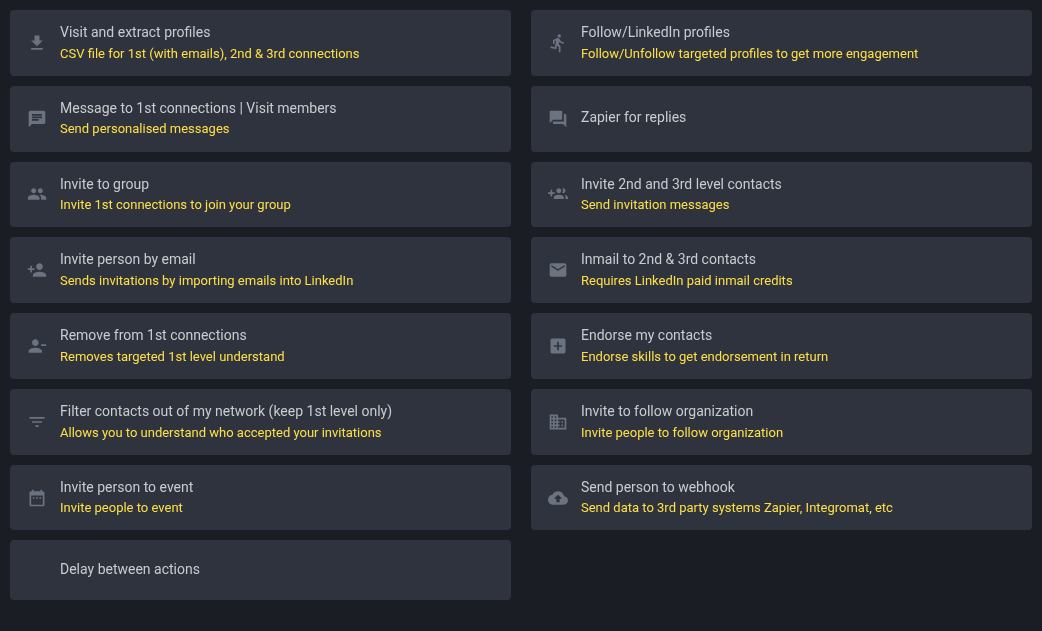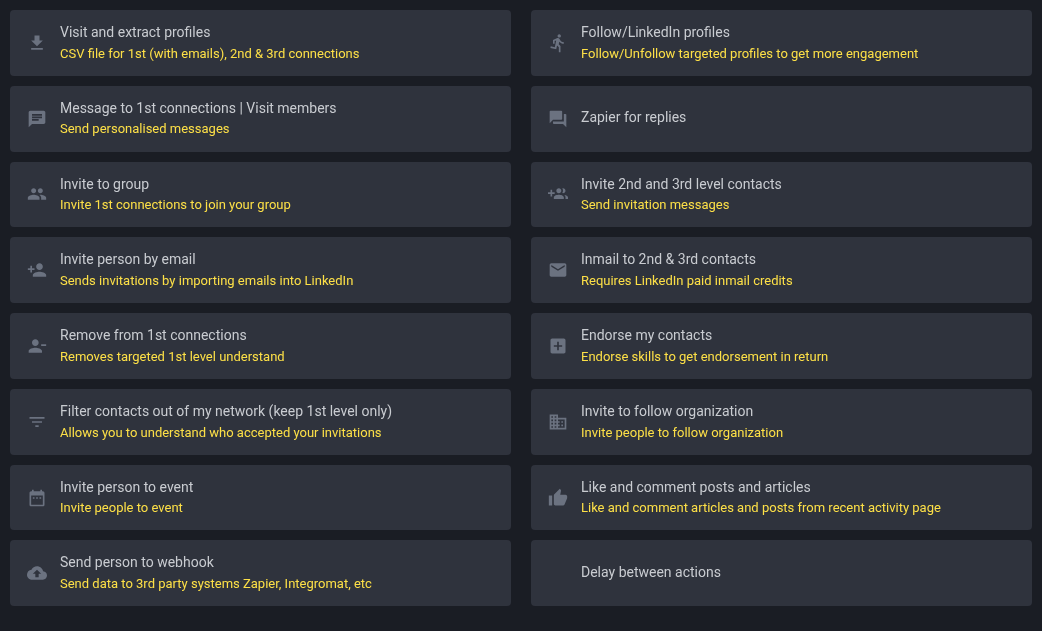--- a/index.html
+++ b/index.html
@@ -186,29 +186,20 @@
           <path d="M9 11H7v2h2v-2zm4 0h-2v2h2v-2zm4 0h-2v2h2v-2zm2-7h-1V2h-2v2H8V2H6v2H5c-1.11 0-1.99.9-1.99 2L3 20c0 1.1.89 2 2 2h14c1.1 0 2-.9 2-2V6c0-1.1-.9-2-2-2zm0 16H5V9h14v11z"></path>
         </svg>
     </span>
     <div class="card-title">Invite person to event</div>
     <div class="card-desc">Invite people to event</div>
   </div>
 
   <div class="card">
     <span class="icon">
       <svg viewBox="0 0 24 24">
-          <path d="M1 21h4V9H1v12zm22-11c0-1.1-.9-2-2-2h-6.31l.95-4.57.03-.32c0-.41-.17-.79-.44-1.06L14.17 1 7.59 7.59C7.22 7.95 7 8.45 7 9v10c0 1.1.9 2 2 2h9c.83 0 1.54-.5 1.84-1.22l3.02-7.05c.09-.23.14-.47.14-.73v-2z"></path>
-        </svg>
-    </span>
-    <div class="card-title">Like and comment posts and articles</div>
-    <div class="card-desc">Like and comment articles and posts from recent activity page</div>
-  </div>
-  <div class="card">
-    <span class="icon">
-      <svg viewBox="0 0 24 24">
           <path d="M19.35 10.04C18.67 6.59 15.64 4 12 4 9.11 4 6.6 5.64 5.35 8.04 2.34 8.36 0 10.91 0 14c0 3.31 2.69 6 6 6h13c2.76 0 5-2.24 5-5 0-2.64-2.05-4.78-4.65-4.96zM14 13v4h-4v-4H7l5-5 5 5h-3z"></path>
         </svg>
     </span>
     <div class="card-title">Send person to webhook</div>
     <div class="card-desc">Send data to 3rd party systems Zapier, Integromat, etc</div>
   </div>
 
   <div class="card">
 
     <div class="card-title">Delay between actions</div>

